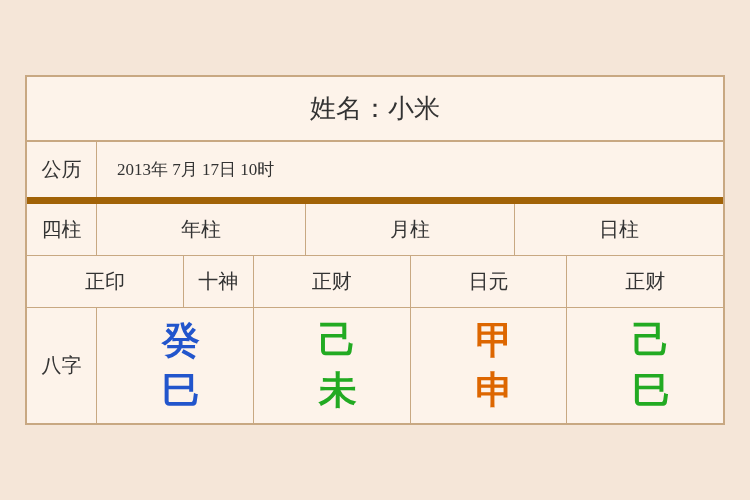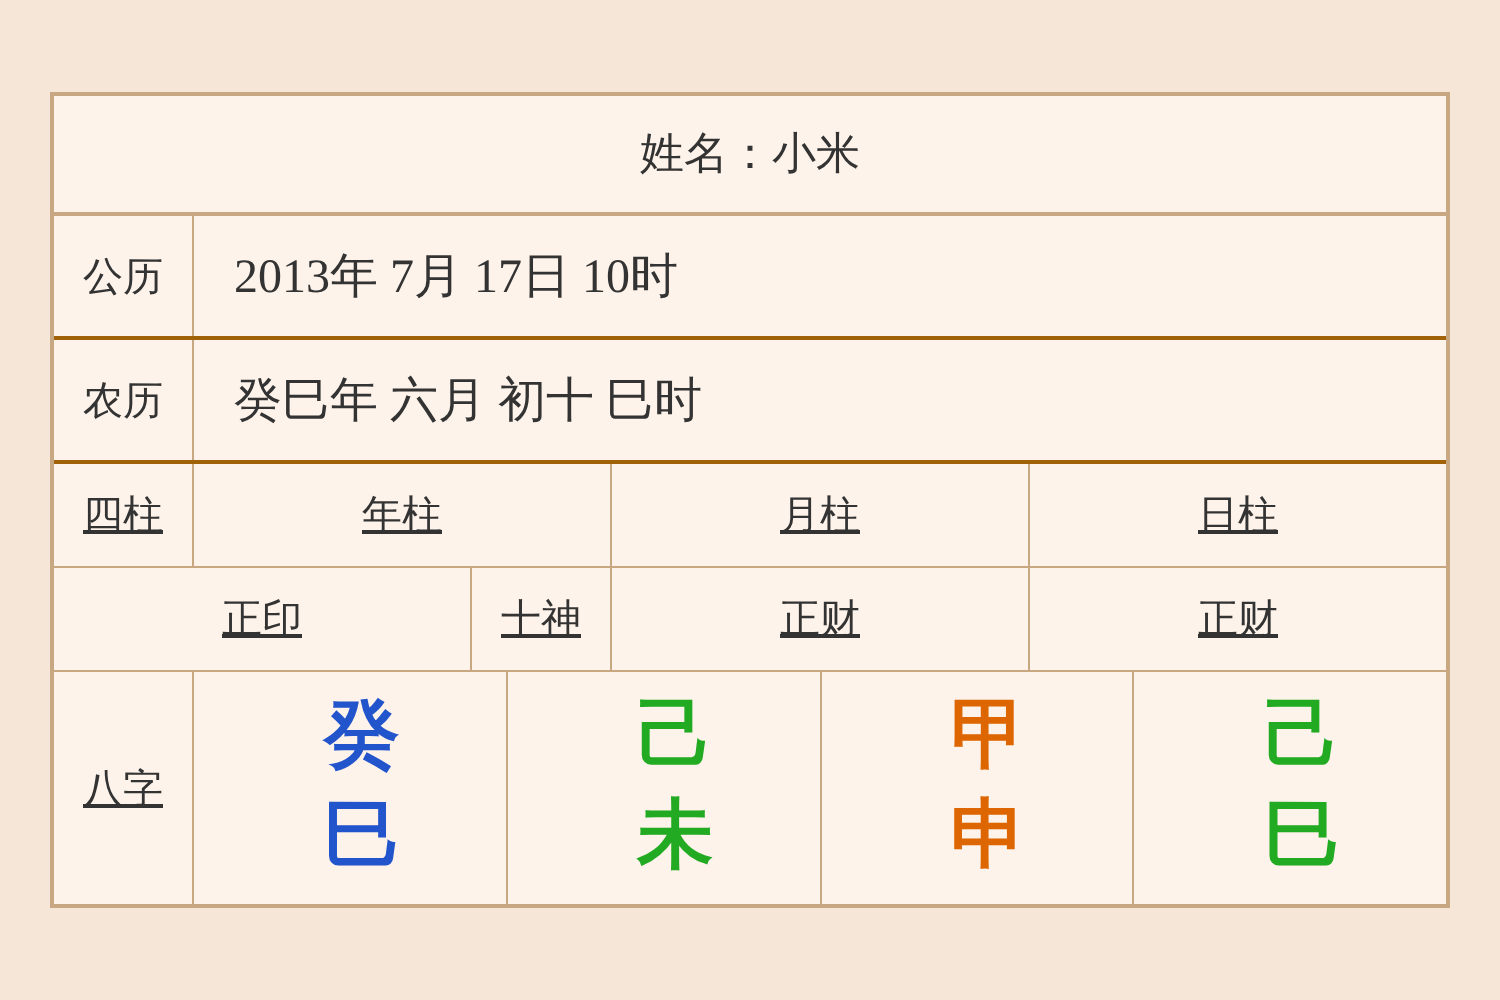--- a/index.html
+++ b/index.html
@@ -15,68 +15,67 @@
     .container {
       width: 700px;
       background: #fdf3ea;
       border: 2px solid #c8a882;
     }
     .header-row {
       display: flex;
       justify-content: space-around;
       align-items: center;
       padding: 14px 30px;
-      font-size: 22px;
+      font-size: 26px;
       color: #333;
       border-bottom: 2px solid #c8a882;
       gap: 19px;
     }
     .info-row {
       display: flex;
-      border-bottom: 2px solid #a16207;
+      border-bottom: 7px solid #a16207;
     }
     .info-label {
       width: 70px;
       min-width: 70px;
       background: #fdf3ea;
       border-right: 1px solid #c8a882;
       display: flex;
       align-items: center;
       justify-content: center;
       font-size: 20px;
       color: #333;
       padding: 14px 0;
     }
     .info-content {
       flex: 1;
       display: flex;
       align-items: center;
       padding: 14px 20px;
-      font-size: 24px;
+      font-size: 17px;
       color: #333;
     }
     .table-row {
       display: flex;
       border-bottom: 1px solid #c8a882;
     }
     .table-row:last-child {
       border-bottom: none;
       gap: 12px;
     }
     .cell {
       flex: 1;
       display: flex;
       align-items: center;
       justify-content: center;
       padding: 12px 8px;
       font-size: 20px;
       color: #333;
       border-right: 1px solid #c8a882;
       text-align: center;
-      text-decoration: underline;
     }
     .cell:last-child {
       border-right: none;
     }
     .cell-label {
       flex: 0 0 70px;
       width: 70px;
       min-width: 70px;
       max-width: 70px;
     }
@@ -109,36 +108,33 @@
 
   <div class="header-row">
     <span>姓名：小米</span>
   </div>
 
   <div class="info-row">
     <div class="info-label">公历</div>
     <div class="info-content">2013年 7月 17日 10时</div>
   </div>
 
-  <div class="info-row">
-    <div class="info-label">农历</div>
-    <div class="info-content">癸巳年 六月 初十 巳时</div>
-  </div>
 
   <div class="table-row">
     <div class="cell cell-label">四柱</div>
     <div class="cell">年柱</div>
     <div class="cell">月柱</div>
     <div class="cell">日柱</div>
   </div>
 
   <div class="table-row">
     <div class="cell">正印</div>
     <div class="cell cell-label">十神</div>
     <div class="cell">正财</div>
+    <div class="cell">日元</div>
     <div class="cell">正财</div>
   </div>
 
   <div class="table-row">
     <div class="cell cell-label">八字</div>
 
     <div class="bazi-cell">
       <span class="bazi-char blue">癸</span>
       <span class="bazi-char blue">巳</span>
     </div>

